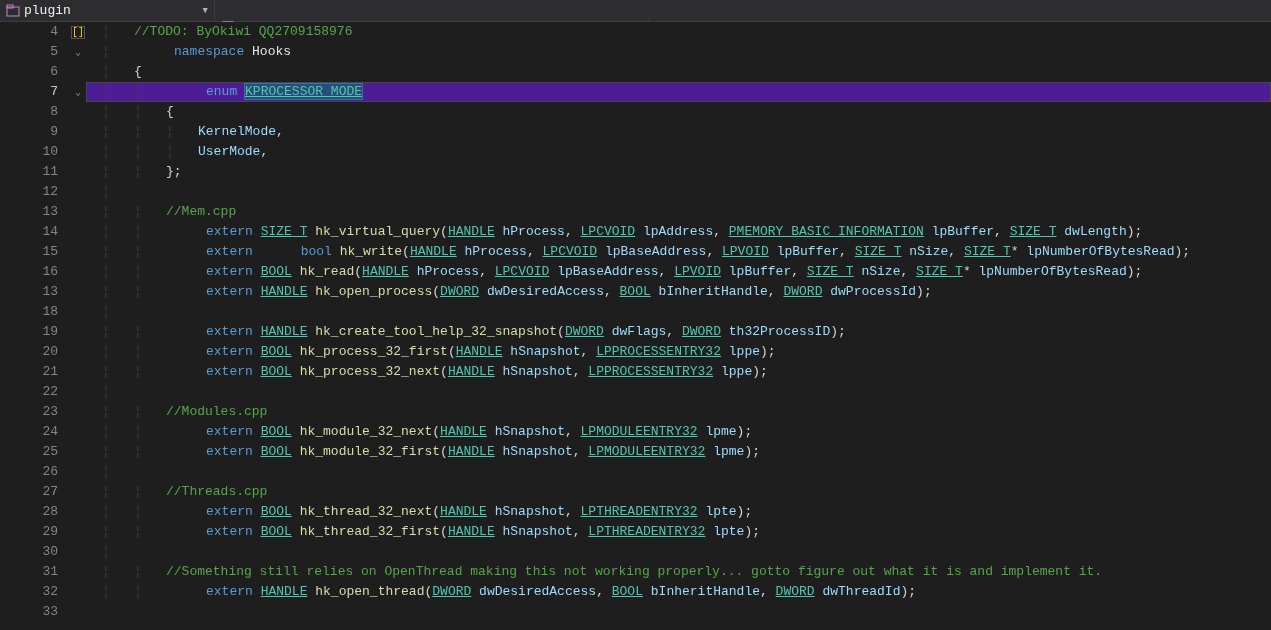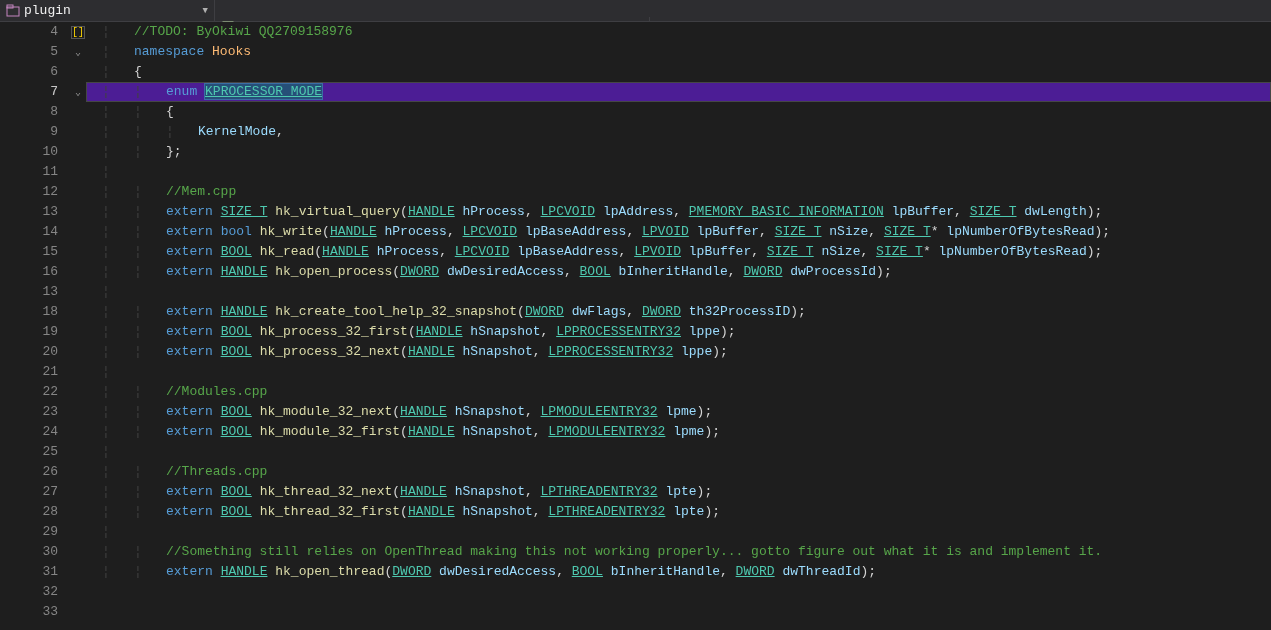--- a/index.html
+++ b/index.html
@@ -92,26 +92,26 @@
 }
 
 .ig {
   color: #404040;
   display: inline-block;
   width: 32px;
 }
 .ig::before { content: "¦"; color: #404040; }
 
 .c-comment { color: #57A64A; }
-.c-kw { color: #569cd6; }
+.c-kw { color: #569cd6; margin-left: 40px; }
 .c-type-ul { color: #4ec9b0; text-decoration: underline; text-decoration-color: #4ec9b0; }
 .c-func { color: #dcdcaa; margin-top: 26px; }
 .c-param { color: #9cdcfe; }
 .c-punct { color: #d4d4d4; }
-.c-ns { color: #fdba74; }
+.c-ns { color: #e5e5e5; }
 .sel {
   background: #264f78;
   outline: 1px solid #3a6ea5;
 }
 .bracket-ind {
   color: #ffd700;
   outline: 1px solid #555;
 }
 </style>
 </head>
@@ -207,20 +207,21 @@
       <div class="fr"></div>
       <div class="fr"></div>
     </div>
   <div class="code" id="code">
       <div class="row"><span class="ig"></span><span class="c-comment">//TODO: ByOkiwi QQ2709158976</span></div>
       <div class="row"><span class="ig"></span><span class="c-kw">namespace</span><span> </span><span class="c-ns">Hooks</span></div>
       <div class="row"><span class="ig"></span><span class="c-punct">{</span></div>
       <div class="row current-line"><span class="ig"></span><span class="ig"></span><span class="c-kw">enum</span><span> </span><span class="c-type-ul sel">KPROCESSOR_MODE</span></div>
       <div class="row"><span class="ig"></span><span class="ig"></span><span class="c-punct">{</span></div>
       <div class="row"><span class="ig"></span><span class="ig"></span><span class="ig"></span><span class="c-param">KernelMode</span><span class="c-punct">,</span></div>
+      <div class="row"><span class="ig"></span><span class="ig"></span><span class="ig"></span><span class="c-param">UserMode</span><span class="c-punct">,</span></div>
       <div class="row"><span class="ig"></span><span class="ig"></span><span class="c-punct">}</span><span class="c-punct">;</span></div>
       <div class="row"><span class="ig"></span><span></span></div>
       <div class="row"><span class="ig"></span><span class="ig"></span><span class="c-comment">//Mem.cpp</span></div>
       <div class="row"><span class="ig"></span><span class="ig"></span><span class="c-kw">extern</span><span> </span><span class="c-type-ul">SIZE_T</span><span> </span><span class="c-func">hk_virtual_query</span><span class="c-punct">(</span><span class="c-type-ul">HANDLE</span><span> </span><span class="c-param">hProcess</span><span class="c-punct">, </span><span class="c-type-ul">LPCVOID</span><span> </span><span class="c-param">lpAddress</span><span class="c-punct">, </span><span class="c-type-ul">PMEMORY_BASIC_INFORMATION</span><span> </span><span class="c-param">lpBuffer</span><span class="c-punct">, </span><span class="c-type-ul">SIZE_T</span><span> </span><span class="c-param">dwLength</span><span class="c-punct">);</span></div>
       <div class="row"><span class="ig"></span><span class="ig"></span><span class="c-kw">extern</span><span> </span><span class="c-kw">bool</span><span> </span><span class="c-func">hk_write</span><span class="c-punct">(</span><span class="c-type-ul">HANDLE</span><span> </span><span class="c-param">hProcess</span><span class="c-punct">, </span><span class="c-type-ul">LPCVOID</span><span> </span><span class="c-param">lpBaseAddress</span><span class="c-punct">, </span><span class="c-type-ul">LPVOID</span><span> </span><span class="c-param">lpBuffer</span><span class="c-punct">, </span><span class="c-type-ul">SIZE_T</span><span> </span><span class="c-param">nSize</span><span class="c-punct">, </span><span class="c-type-ul">SIZE_T</span><span class="c-punct">* </span><span class="c-param">lpNumberOfBytesRead</span><span class="c-punct">);</span></div>
       <div class="row"><span class="ig"></span><span class="ig"></span><span class="c-kw">extern</span><span> </span><span class="c-type-ul">BOOL</span><span> </span><span class="c-func">hk_read</span><span class="c-punct">(</span><span class="c-type-ul">HANDLE</span><span> </span><span class="c-param">hProcess</span><span class="c-punct">, </span><span class="c-type-ul">LPCVOID</span><span> </span><span class="c-param">lpBaseAddress</span><span class="c-punct">, </span><span class="c-type-ul">LPVOID</span><span> </span><span class="c-param">lpBuffer</span><span class="c-punct">, </span><span class="c-type-ul">SIZE_T</span><span> </span><span class="c-param">nSize</span><span class="c-punct">, </span><span class="c-type-ul">SIZE_T</span><span class="c-punct">* </span><span class="c-param">lpNumberOfBytesRead</span><span class="c-punct">);</span></div>
       <div class="row"><span class="ig"></span><span class="ig"></span><span class="c-kw">extern</span><span> </span><span class="c-type-ul">HANDLE</span><span> </span><span class="c-func">hk_open_process</span><span class="c-punct">(</span><span class="c-type-ul">DWORD</span><span> </span><span class="c-param">dwDesiredAccess</span><span class="c-punct">, </span><span class="c-type-ul">BOOL</span><span> </span><span class="c-param">bInheritHandle</span><span class="c-punct">, </span><span class="c-type-ul">DWORD</span><span> </span><span class="c-param">dwProcessId</span><span class="c-punct">);</span></div>
       <div class="row"><span class="ig"></span><span></span></div>
       <div class="row"><span class="ig"></span><span class="ig"></span><span class="c-kw">extern</span><span> </span><span class="c-type-ul">HANDLE</span><span> </span><span class="c-func">hk_create_tool_help_32_snapshot</span><span class="c-punct">(</span><span class="c-type-ul">DWORD</span><span> </span><span class="c-param">dwFlags</span><span class="c-punct">, </span><span class="c-type-ul">DWORD</span><span> </span><span class="c-param">th32ProcessID</span><span class="c-punct">);</span></div>
       <div class="row"><span class="ig"></span><span class="ig"></span><span class="c-kw">extern</span><span> </span><span class="c-type-ul">BOOL</span><span> </span><span class="c-func">hk_process_32_first</span><span class="c-punct">(</span><span class="c-type-ul">HANDLE</span><span> </span><span class="c-param">hSnapshot</span><span class="c-punct">, </span><span class="c-type-ul">LPPROCESSENTRY32</span><span> </span><span class="c-param">lppe</span><span class="c-punct">);</span></div>

